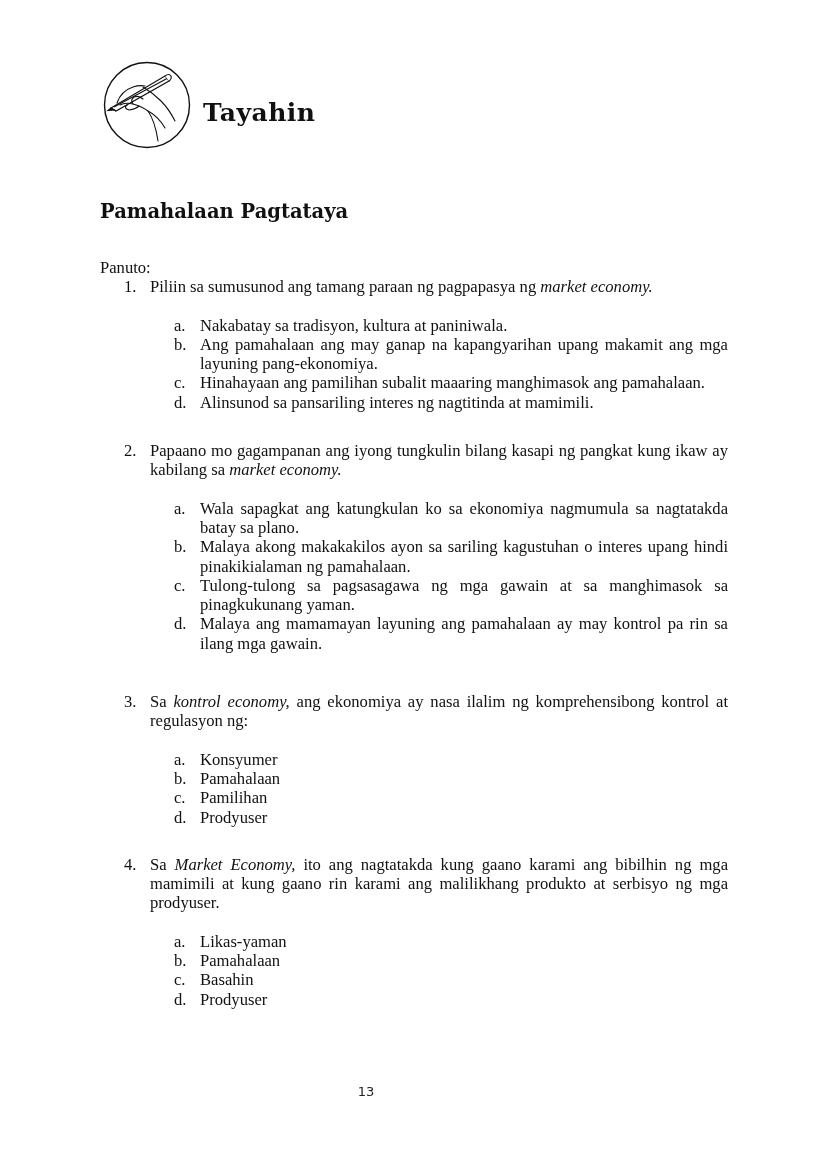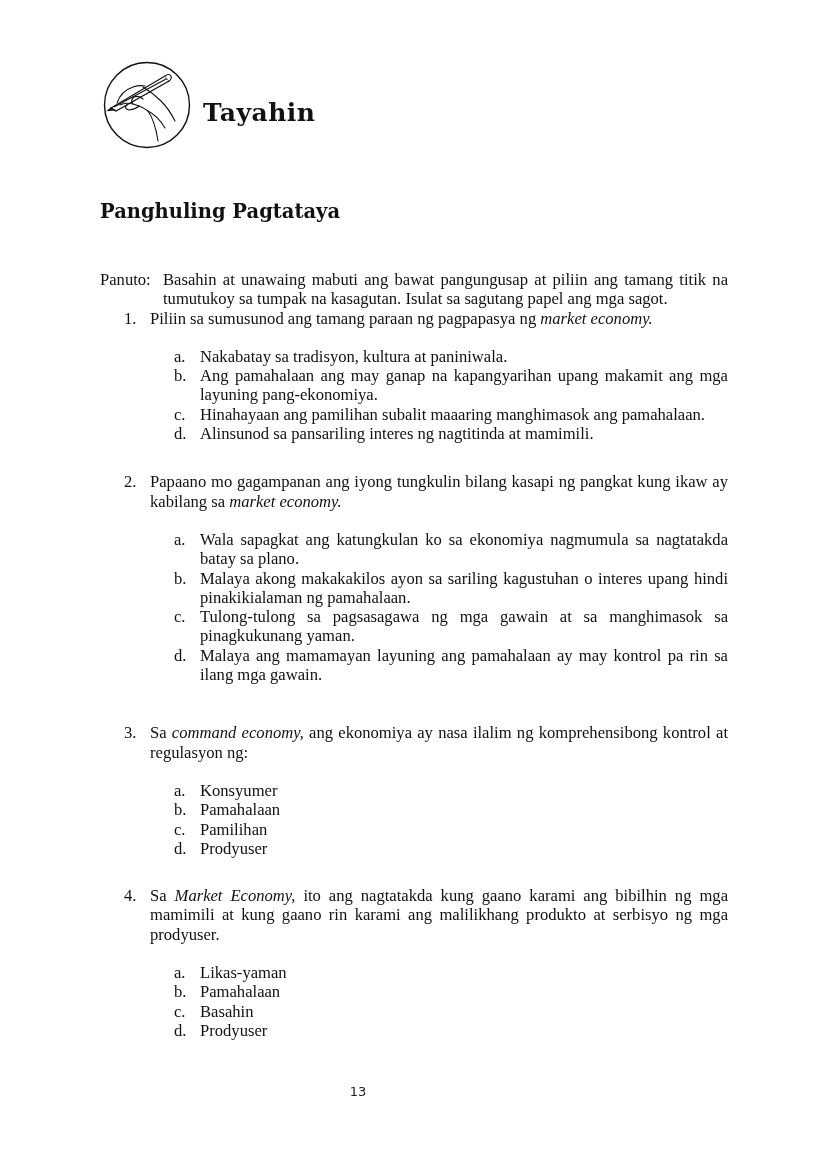--- a/index.html
+++ b/index.html
@@ -3,33 +3,33 @@
 <meta charset="utf-8">
 <style>
   html, body { margin: 0; padding: 0; background: #ffffff; }
   body { width: 826px; height: 1169px; position: relative; overflow: hidden;
          font-family: "DejaVu Serif", "Liberation Serif", serif; color: #111; }
   .icon-circle { position: absolute; left: 103px; top: 61px; width: 88px; height: 88px; }
   .section-title { position: absolute; left: 203px; top: 98px; font-size: 25px;
          font-weight: bold; font-family: "DejaVu Serif", serif; letter-spacing: 0.5px; }
   .heading { position: absolute; left: 100px; top: 200px; font-size: 19.5px; font-weight: bold;
          font-family: "DejaVu Serif", serif; }
-  .content { position: absolute; left: 100px; top: 270px; width: 628px;
+  .content { position: absolute; left: 100px; top: 258px; width: 628px;
          font-family: "Liberation Serif", "DejaVu Serif", serif; font-size: 16.6px; line-height: 19.3px; }
   .panuto { display: flex; }
   .panuto-label { flex: 0 0 auto; width: 63px; }
   .panuto-text { flex: 1; text-align: justify; }
   .q { display: flex; margin-left: 24px; }
   .q-num { flex: 0 0 26px; }
   .q-text { flex: 1; text-align: justify; }
   .choices { margin-left: 74px; margin-top: 19px; }
   .choice { display: flex; }
   .choice-letter { flex: 0 0 26px; }
   .choice-text { flex: 1; text-align: justify; text-align-last: left; }
-  .page-number { position: absolute; left: 4px; width: 708px; top: 1084px; text-align: center;
+  .page-number { position: absolute; left: 12px; width: 708px; top: 1084px; text-align: center;
          font-family: "DejaVu Sans", sans-serif; font-size: 13px; color: #222; }
   .watermark { position: absolute; left: 8px; width: 826px; top: 1126px; text-align: center;
          font-family: "DejaVu Sans", sans-serif; font-size: 13.5px; color: #c4c4c4; letter-spacing: 0.6px; margin-top: 45px; }
 </style>
 </head>
 <body>
 
 <div class="icon-circle">
   <svg width="88" height="88" viewBox="0 0 88 88">
     <circle cx="44" cy="44" r="42.5" fill="none" stroke="#111" stroke-width="1.4"></circle>
@@ -48,26 +48,25 @@
       <path d="M24 44 Q20 47 26 49 Q33 48 36 45"></path>
       <path d="M40 26 Q50 32 58 40 Q66 48 72 60"></path>
       <path d="M30 43 Q27 39 31 36 Q36 34 40 38"></path>
       <path d="M45 50 Q52 60 55 80"></path>
     </g>
   </svg>
 </div>
 
 <div class="section-title">Tayahin</div>
 
-<div class="heading">Panghuling Pagtataya</div>
+<div class="heading">Pamahalaan Pagtataya</div>
 
 <div class="content">
   <div class="panuto">
     <span class="panuto-label">Panuto:</span>
-    <span class="panuto-text">Basahin at unawaing mabuti ang bawat pangungusap at piliin ang tamang titik na tumutukoy sa tumpak na kasagutan. Isulat sa sagutang papel ang mga sagot.</span>
   </div>
 
   <div id="questions">
       <div style="margin-top: 0px;">
         <div class="q">
           <span class="q-num">1.</span>
           <span class="q-text"><span>Piliin sa sumusunod ang tamang paraan ng pagpapasya ng </span><i>market economy.</i><span></span></span>
         </div>
         <div class="choices">
           <div class="choice">
@@ -108,21 +107,21 @@
           </div>
           <div class="choice">
             <span class="choice-letter">d.</span>
             <span class="choice-text">Malaya ang mamamayan layuning ang pamahalaan ay may kontrol pa rin sa ilang mga gawain.</span>
           </div>
         </div>
       </div>
       <div style="margin-top: 39px;">
         <div class="q">
           <span class="q-num">3.</span>
-          <span class="q-text"><span>Sa </span><i>command economy,</i><span> ang ekonomiya ay nasa ilalim ng komprehensibong kontrol at regulasyon ng:</span></span>
+          <span class="q-text"><span>Sa </span><i>kontrol economy,</i><span> ang ekonomiya ay nasa ilalim ng komprehensibong kontrol at regulasyon ng:</span></span>
         </div>
         <div class="choices">
           <div class="choice">
             <span class="choice-letter">a.</span>
             <span class="choice-text">Konsyumer</span>
           </div>
           <div class="choice">
             <span class="choice-letter">b.</span>
             <span class="choice-text">Pamahalaan</span>
           </div>

